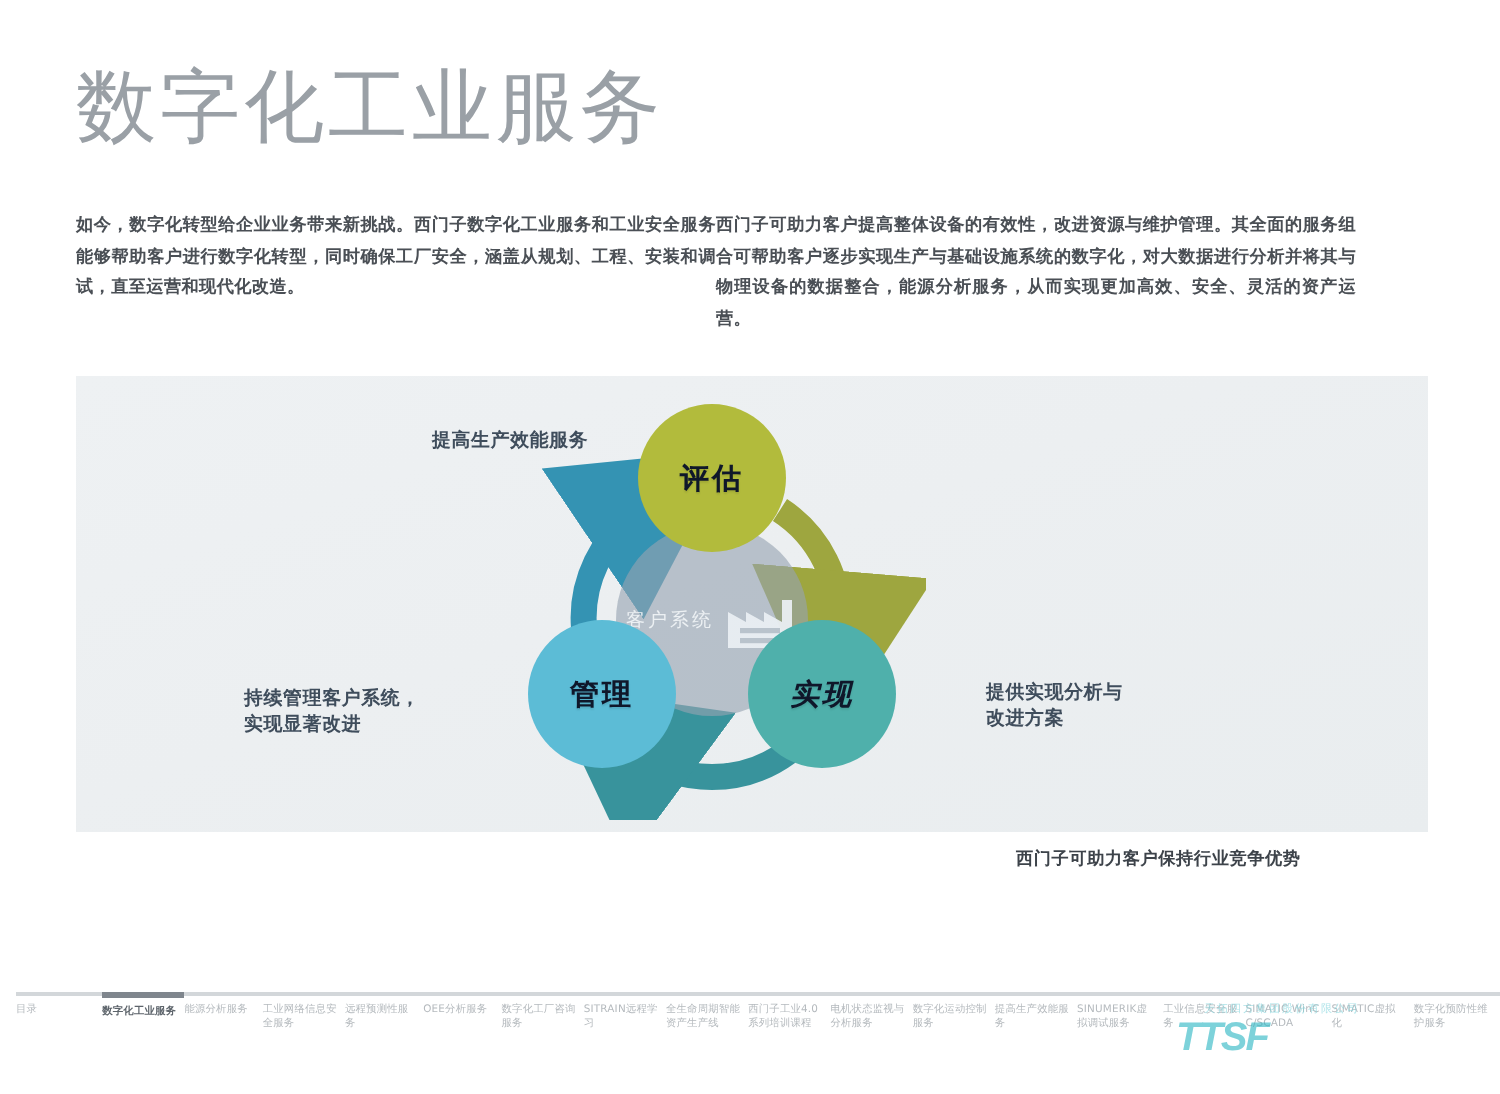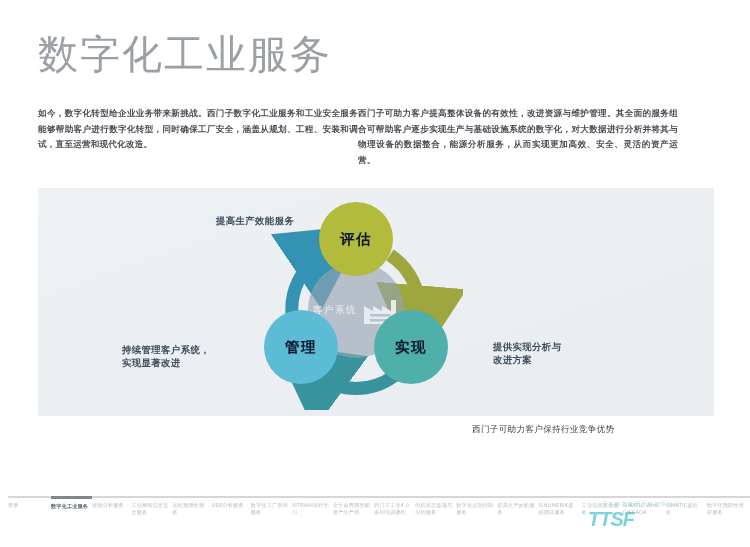--- a/index.html
+++ b/index.html
@@ -91,20 +91,21 @@
   }
   .node-manage {
     width: 74px; height: 74px;
     left: 16px; top: 110px;
     background: #5cbcd6;
   }
   .node-realize {
     width: 74px; height: 74px;
     left: 126px; top: 110px;
     background: #4fb0ab;
+    font-style: italic;
   }
 
   
   .node-center {
     position: absolute;
     left: 60px; top: 62px;
     width: 96px; height: 96px;
     border-radius: 50%;
     background: rgba(150,163,178,.62);
     display: flex;
@@ -130,25 +131,25 @@
     font-weight: 700;
     letter-spacing: .4px;
   }
   .callout-top   { left: 178px; top: 26px; }
   .callout-left  { left: 84px;  top: 155px; text-align: left; }
   .callout-right { left: 455px; top: 152px; }
 
   
   .panel-caption {
     position: absolute;
-    left: 452px;
+    left: 488px;
     top: 424px;
     font-size: 8.6px;
     color: #3d434a;
-    font-weight: 400;
+    font-weight: 700;
     letter-spacing: .3px;
     padding-left: 20px;
   }
 
   
   .bottom-nav {
     position: absolute;
     left: 0;
     top: 488px;
     width: 750px;

